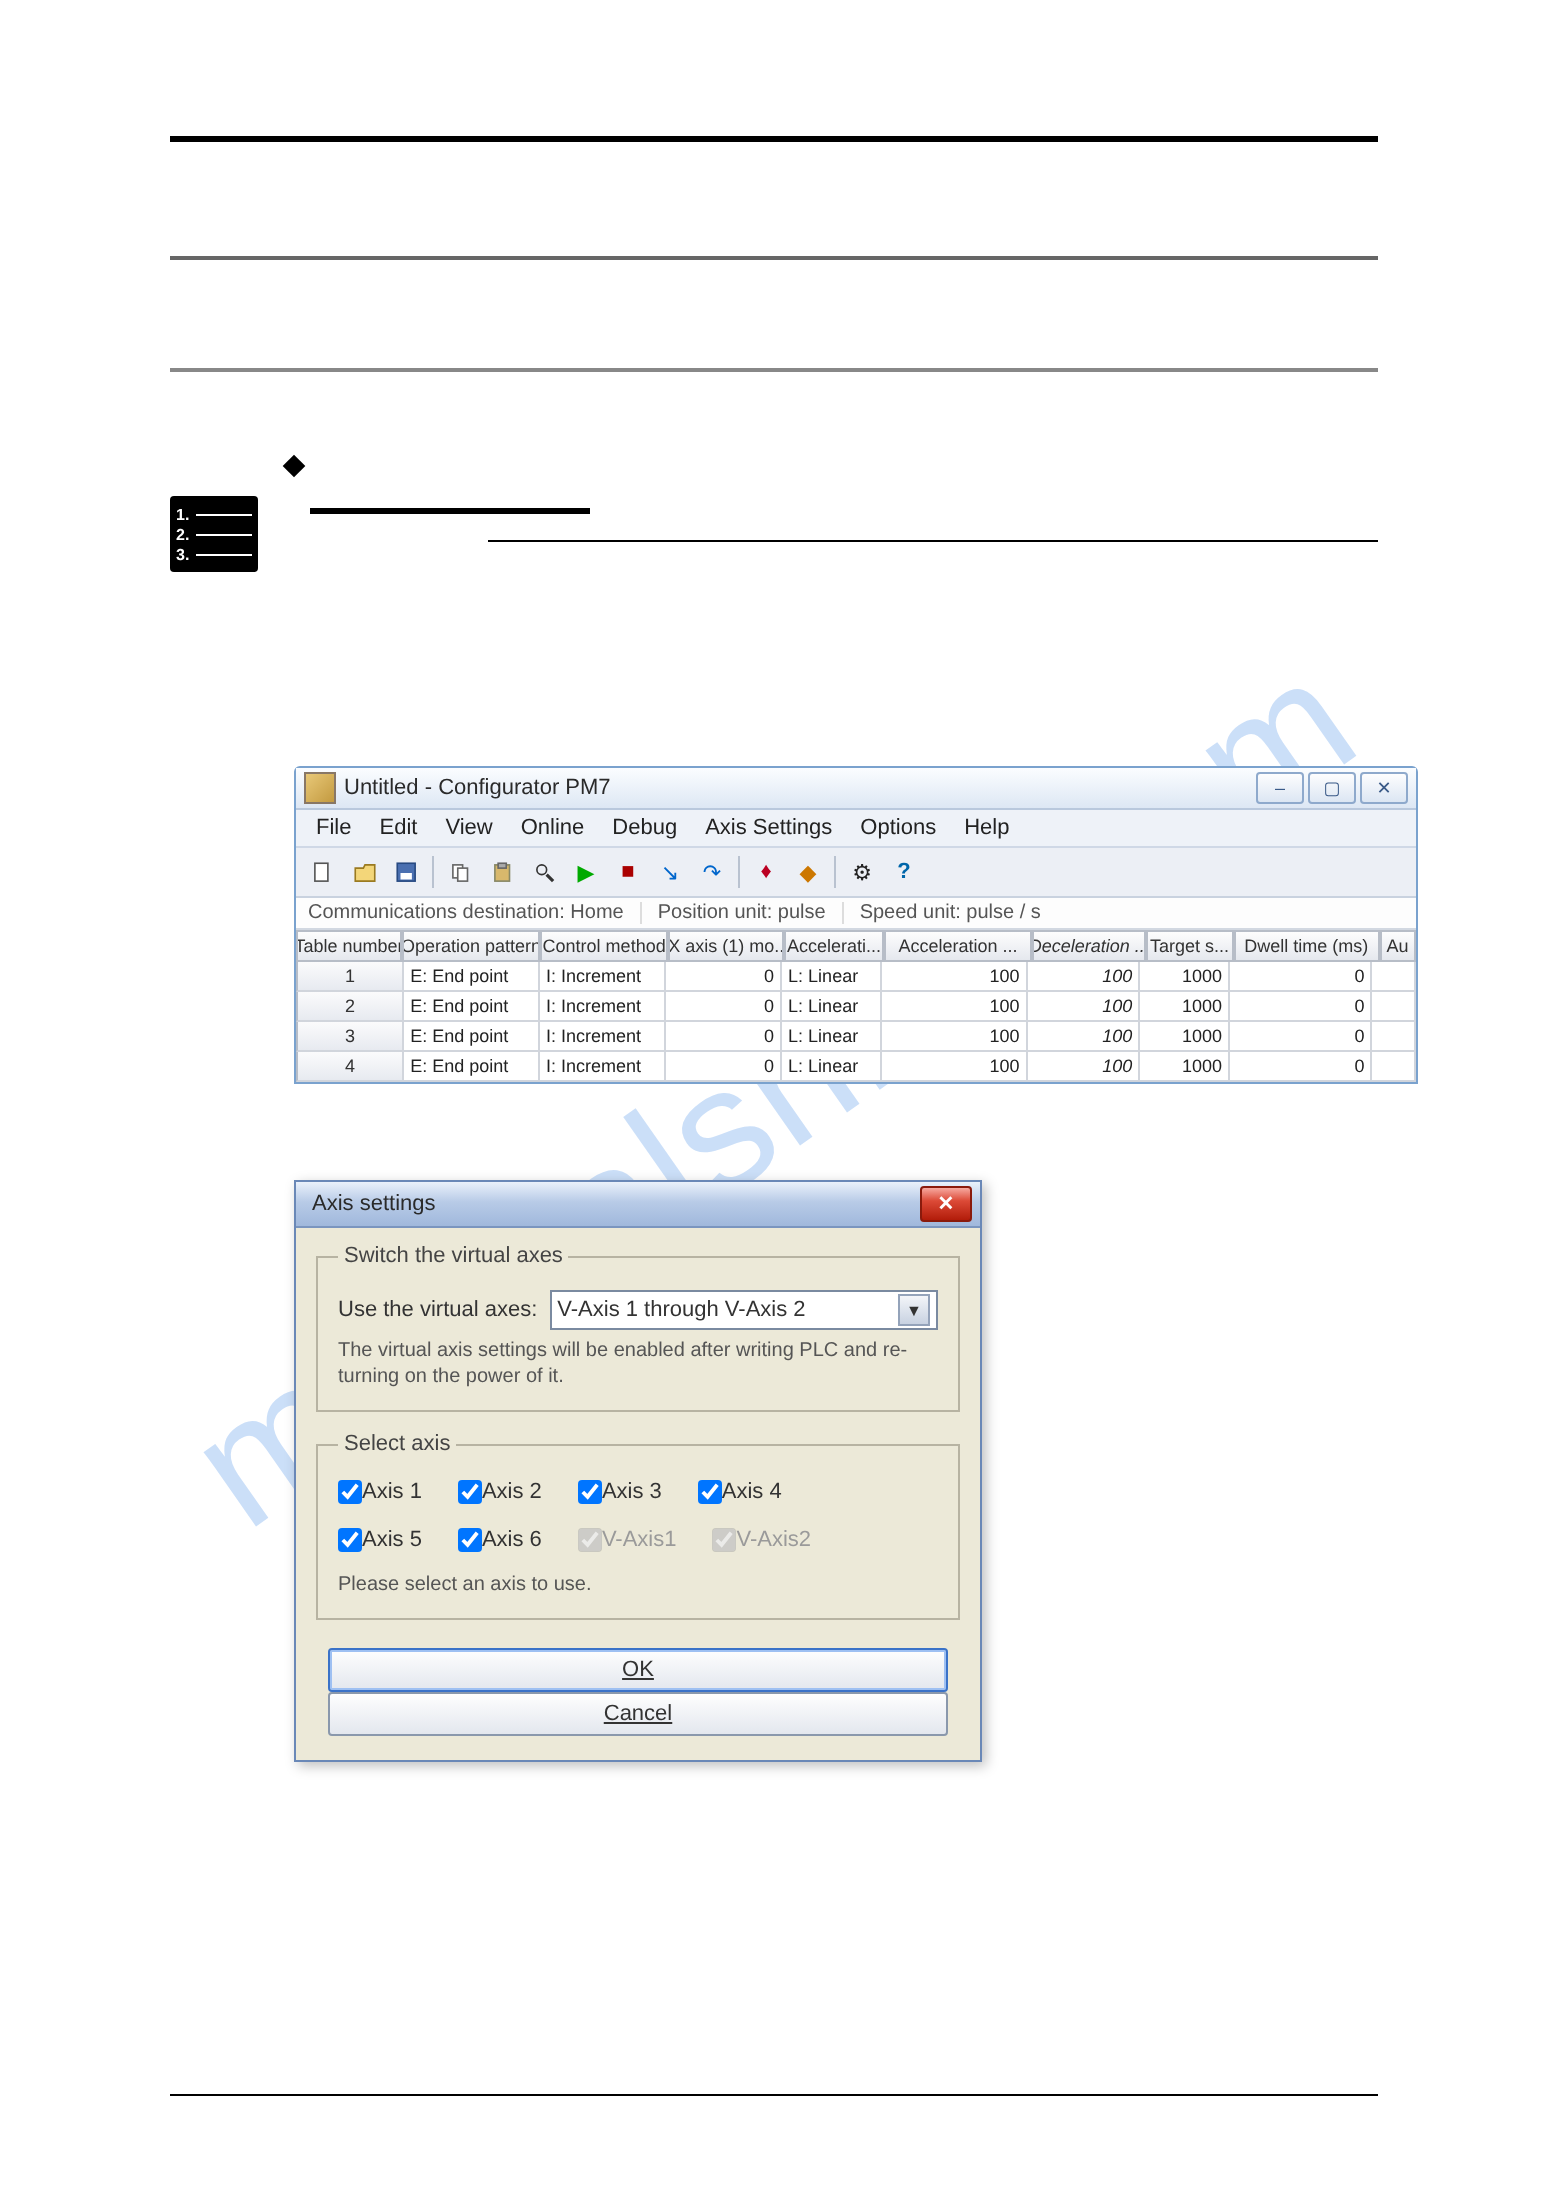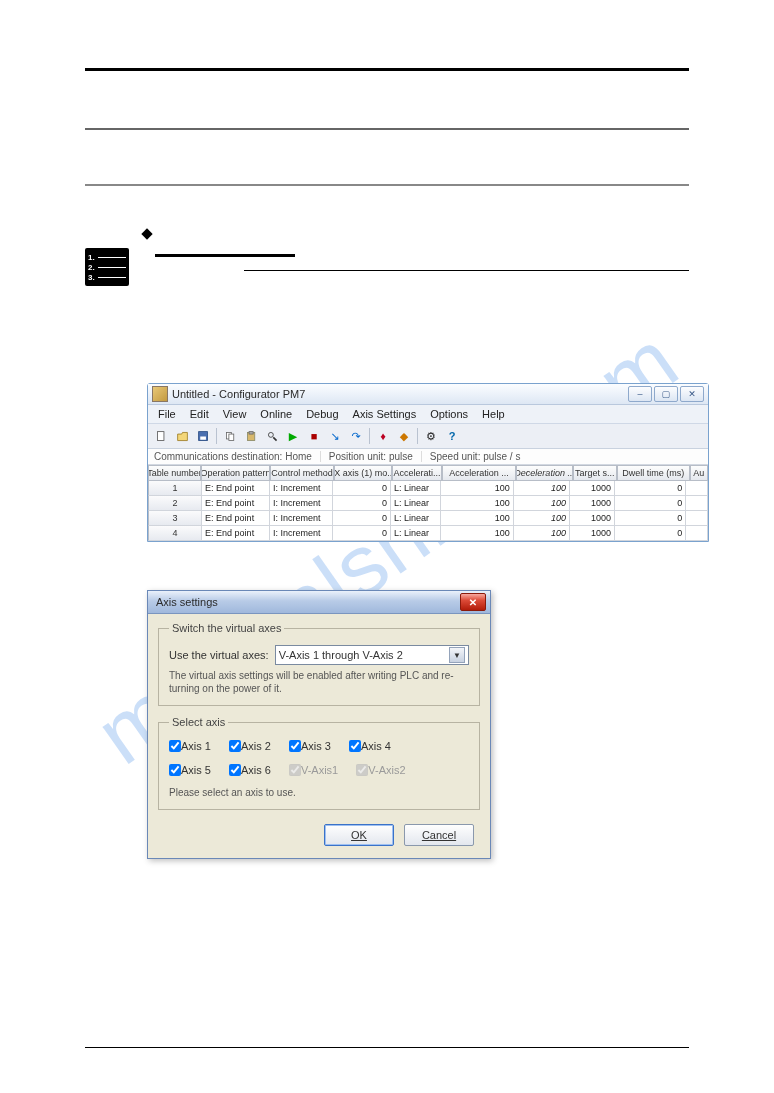--- a/index.html
+++ b/index.html
@@ -224,21 +224,21 @@
     background:linear-gradient(#f3f5f9,#c8d2e1);
     border:1px solid #94a3ba;
     display:flex;align-items:center;justify-content:center;
     font-size:8px;color:#333;
   }
   .hint { font-size:10px; color:#555; line-height:13px; margin-top:4px;}
   .chkrow { display:flex; flex-wrap:wrap; gap: 6px 18px; margin:4px 0 2px;}
   label.chk { display:flex; align-items:flex-start; gap:0; font-size:11px; cursor:pointer;}
   label.chk.disabled { color:#9a9a9a; cursor:default;}
   input[type=checkbox]{ margin:0; width:12px;height:12px;}
-  .dlg-buttons { display:flex; justify-content:flex-end; gap:10px; padding: 4px 6px 2px;}
+  .dlg-buttons { display:flex; justify-content:flex-end; padding: 4px 6px 2px; flex-direction: column;}
   .btn {
     min-width:68px; height:20px;
     border:1px solid #8a98ac;
     background: linear-gradient(#fefefe,#e3e7ee);
     border-radius:2px;
     display:flex;align-items:center;justify-content:center;
     font-size:11px; cursor:pointer;
   }
   .btn.default { border:1px solid #3a72c8; box-shadow:0 0 0 1px #9ec0f2 inset;}
 </style>

